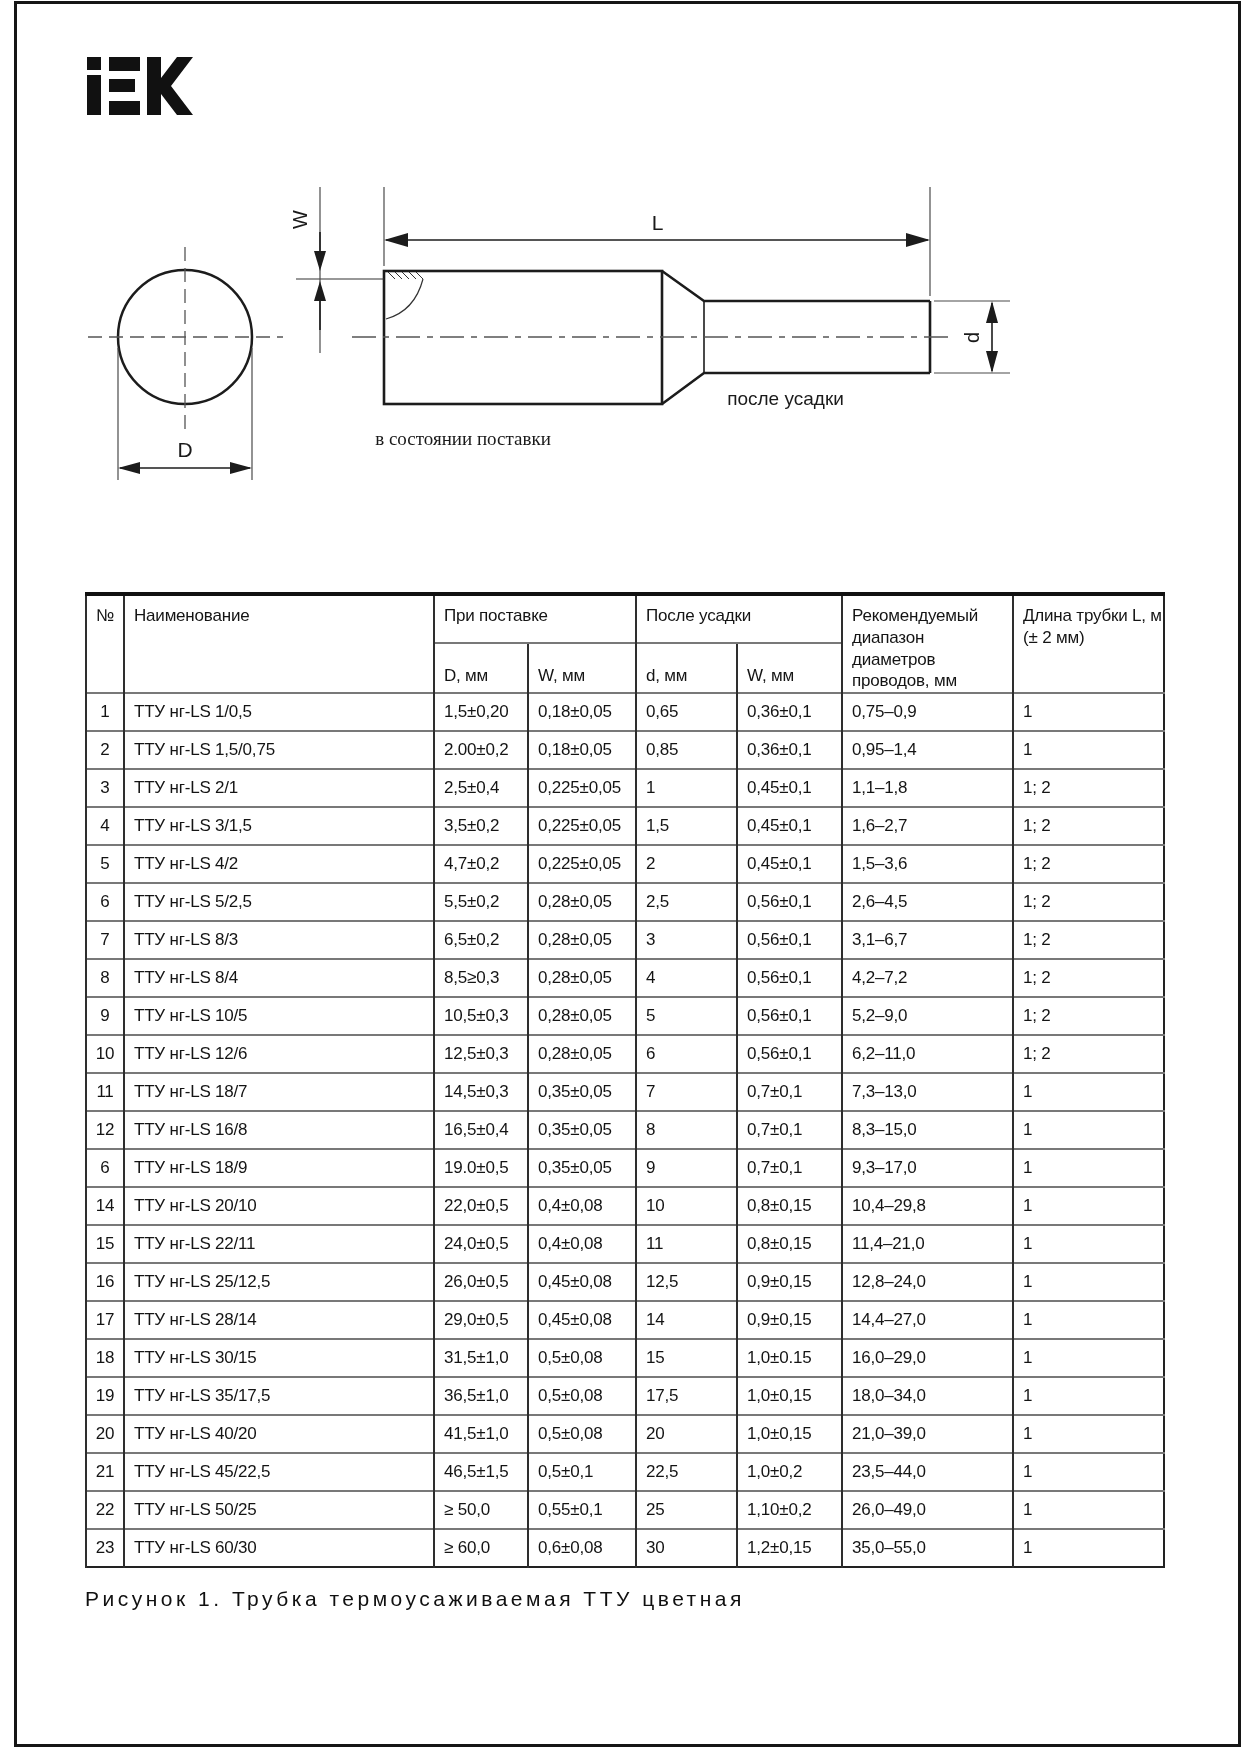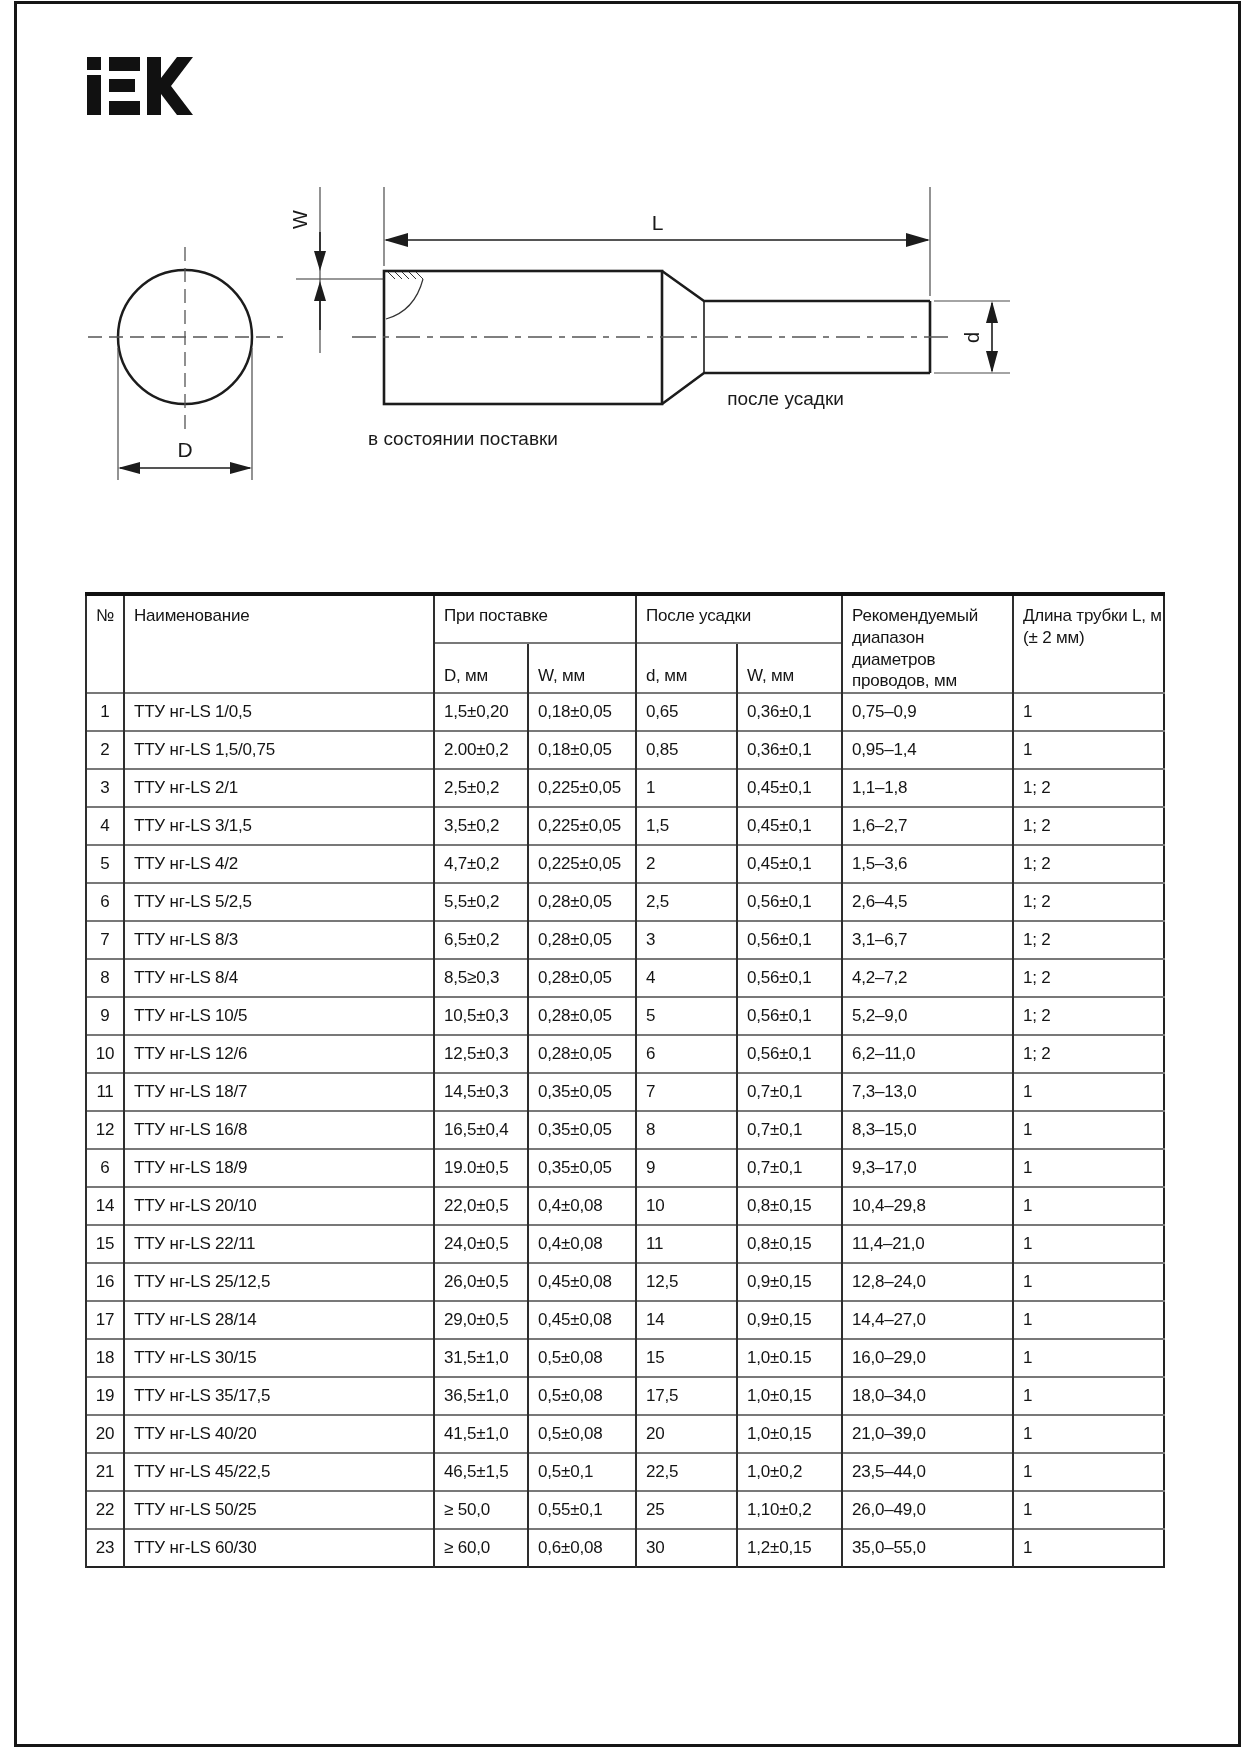--- a/index.html
+++ b/index.html
@@ -9,21 +9,21 @@
         border:3px solid #161616;pointer-events:none;}
   .logo{position:absolute;left:87px;top:57px;width:106px;height:58px;}
   .drawing{position:absolute;left:0;top:0;width:1244px;height:560px;}
   .lbl{position:absolute;color:#1a1a1a;white-space:nowrap;}
   .lbl-D{left:160px;top:438px;width:50px;text-align:center;font-size:21px;}
   .lbl-L{left:630px;top:211px;width:55px;text-align:center;font-size:21px;}
   .lbl-W{left:275px;top:208px;width:50px;text-align:center;font-size:20px;
          transform:rotate(-90deg);transform-origin:center;}
   .lbl-d{left:947px;top:326px;width:50px;text-align:center;font-size:20px;
          transform:rotate(-90deg);transform-origin:center;}
-  .lbl-supplied{left:338px;top:428px;width:250px;text-align:center;font-size:19px;}
+  .lbl-supplied{left:338px;top:428px;width:250px;text-align:center;font-size:19px;font-family:Liberation Serif, serif;}
   .lbl-after{left:678px;top:388px;width:215px;text-align:center;font-size:19px;}
 
   table.spec{position:absolute;left:85px;top:592px;width:1078px;table-layout:fixed;
         border-collapse:collapse;font-size:17px;letter-spacing:-0.2px;color:#141414;}
   table.spec{border:2px solid #222;border-top:4px solid #111;}
   .spec th,.spec td{border-left:2px solid #2e2e2e;border-top:2px solid #787878;
         padding:0 0 0 9px;text-align:left;font-weight:400;overflow:hidden;}
   .spec thead th{vertical-align:top;padding-top:9px;line-height:1.28;}
   .spec thead tr.sub th{vertical-align:middle;padding-top:16px;}
   .spec thead tr:first-child th{border-top:none;}
@@ -154,21 +154,21 @@
           <td>2.00±0,2</td>
           <td>0,18±0,05</td>
           <td>0,85</td>
           <td>0,36±0,1</td>
           <td>0,95–1,4</td>
           <td>1</td>
         </tr>
         <tr>
           <td class="c-num">3</td>
           <td>ТТУ нг-LS 2/1</td>
-          <td>2,5±0,2</td>
+          <td>2,5±0,4</td>
           <td>0,225±0,05</td>
           <td>1</td>
           <td>0,45±0,1</td>
           <td>1,1–1,8</td>
           <td>1; 2</td>
         </tr>
         <tr>
           <td class="c-num">4</td>
           <td>ТТУ нг-LS 3/1,5</td>
           <td>3,5±0,2</td>
@@ -364,13 +364,14 @@
           <td>≥ 60,0</td>
           <td>0,6±0,08</td>
           <td>30</td>
           <td>1,2±0,15</td>
           <td>35,0–55,0</td>
           <td>1</td>
         </tr>
       </tbody>
   </table>
 
+  <div class="caption">Рисунок 1. Трубка термоусаживаемая ТТУ цветная</div>
 </div>
 
 </body></html>

